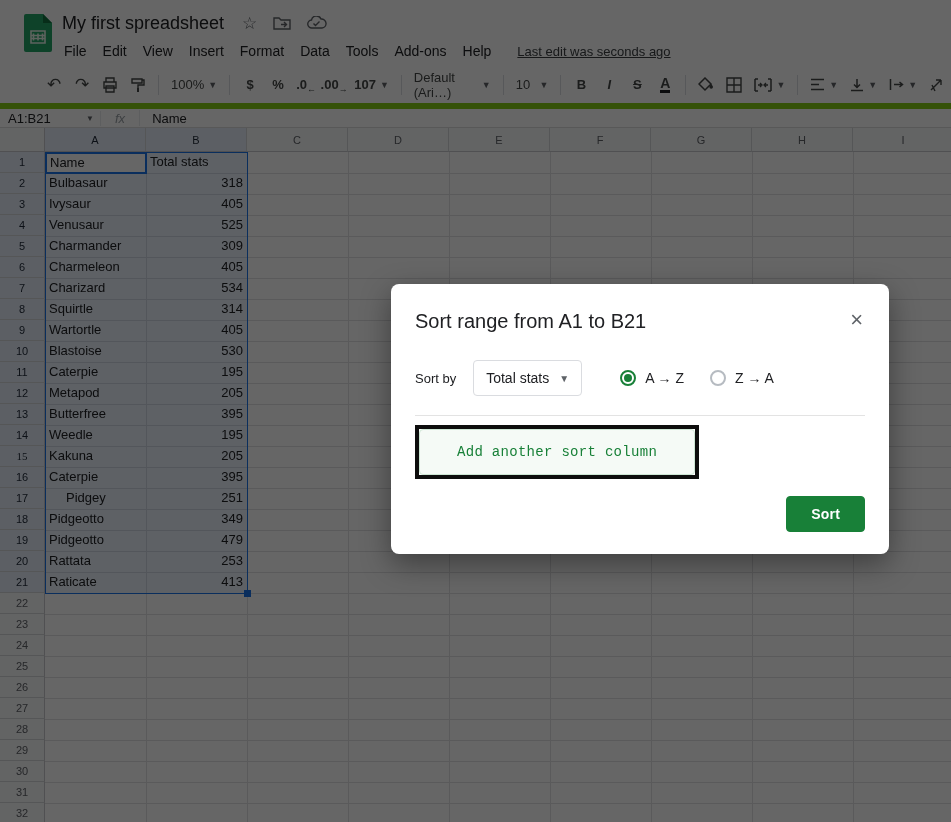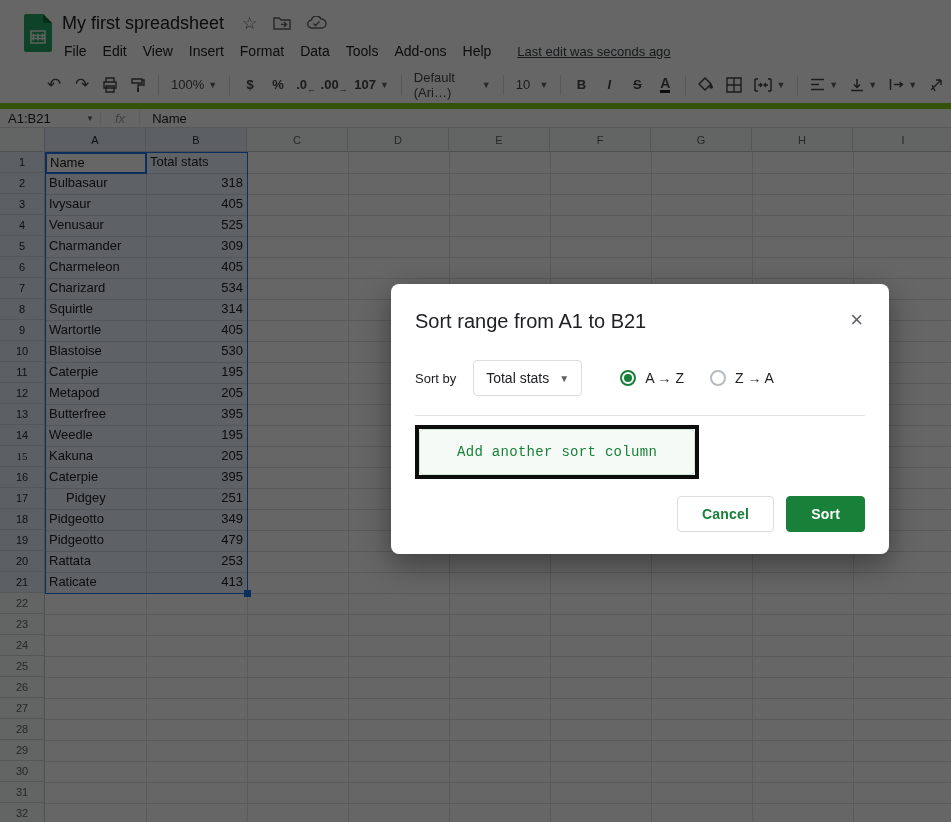--- a/index.html
+++ b/index.html
@@ -404,18 +404,17 @@
           <span class="radio off"></span>
           <span class="radio-label">Z → A</span>
         </span>
       </span>
     </div>
     <div class="dlg-divider"></div>
     <span class="annotation-box">
       <span class="add-col-btn">Add another sort column</span>
     </span>
     <div class="dlg-actions">
-      <span class="btn cancel">Cancel</span>
       <span class="btn primary">Sort</span>
     </div>
   </div>
 
 </div>
 
 </body></html>

